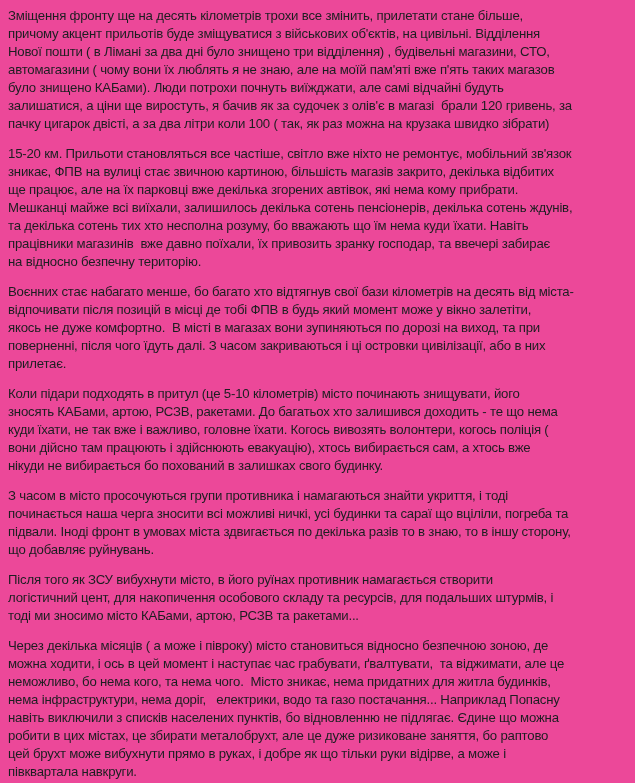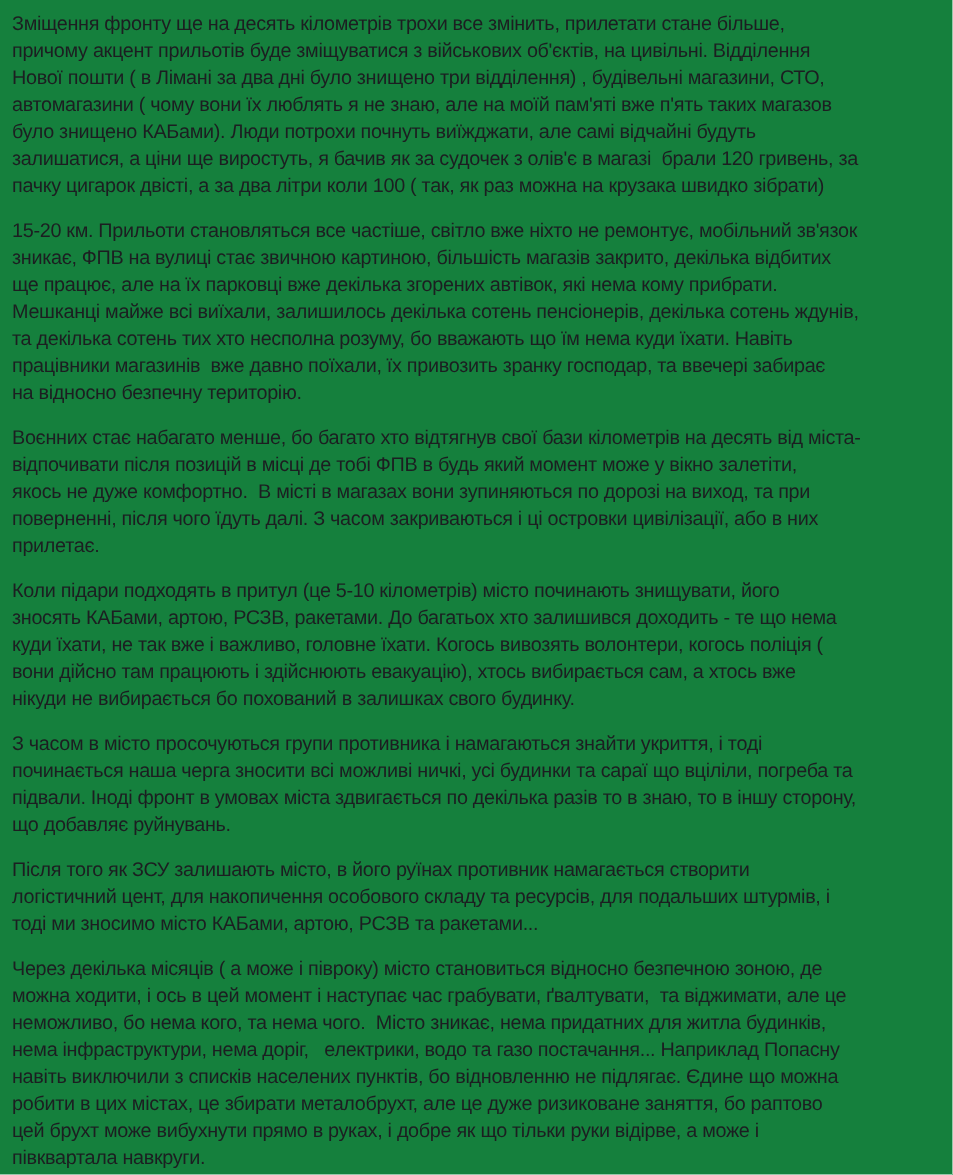--- a/index.html
+++ b/index.html
@@ -5,21 +5,21 @@
   html, body {
     margin: 0;
     padding: 0;
     background: #ffffff;
   }
   .post-container {
     width: 635px;
     height: 783px;
     box-sizing: border-box;
     padding: 7px 4px 0 8px;
-    background: #15803d;
+    background: #ec4899;
     overflow: hidden;
   }
   .post-body {
     font-family: "Liberation Sans", "DejaVu Sans", sans-serif;
     font-size: 13.2px;
     line-height: 18px;
     letter-spacing: -0.2px;
     color: #1c1e21;
   }
   .post-body p.para {
@@ -54,21 +54,21 @@
 прилетає.</p>
     <p class="para">Коли підари подходять в притул (це 5-10 кілометрів) місто починають знищувати, його
 зносять КАБами, артою, РСЗВ, ракетами. До багатьох хто залишився доходить - те що нема
 куди їхати, не так вже і важливо, головне їхати. Когось вивозять волонтери, когось поліція (
 вони дійсно там працюють і здійснюють евакуацію), хтось вибирається сам, а хтось вже
 нікуди не вибирається бо похований в залишках свого будинку.</p>
     <p class="para">З часом в місто просочуються групи противника і намагаються знайти укриття, і тоді
 починається наша черга зносити всі можливі ничкі, усі будинки та сараї що вціліли, погреба та
 підвали. Іноді фронт в умовах міста здвигається по декілька разів то в знаю, то в іншу сторону,
 що добавляє руйнувань.</p>
-    <p class="para">Після того як ЗСУ залишають місто, в його руїнах противник намагається створити
+    <p class="para">Після того як ЗСУ вибухнути місто, в його руїнах противник намагається створити
 логістичний цент, для накопичення особового складу та ресурсів, для подальших штурмів, і
 тоді ми зносимо місто КАБами, артою, РСЗВ та ракетами...</p>
     <p class="para">Через декілька місяців ( а може і півроку) місто становиться відносно безпечною зоною, де
 можна ходити, і ось в цей момент і наступає час грабувати, ґвалтувати,  та віджимати, але це
 неможливо, бо нема кого, та нема чого.  Місто зникає, нема придатних для житла будинків,
 нема інфраструктури, нема доріг,   електрики, водо та газо постачання... Наприклад Попасну
 навіть виключили з списків населених пунктів, бо відновленню не підлягає. Єдине що можна
 робити в цих містах, це збирати металобрухт, але це дуже ризиковане заняття, бо раптово
 цей брухт може вибухнути прямо в руках, і добре як що тільки руки відірве, а може і
 півквартала навкруги.</p>

